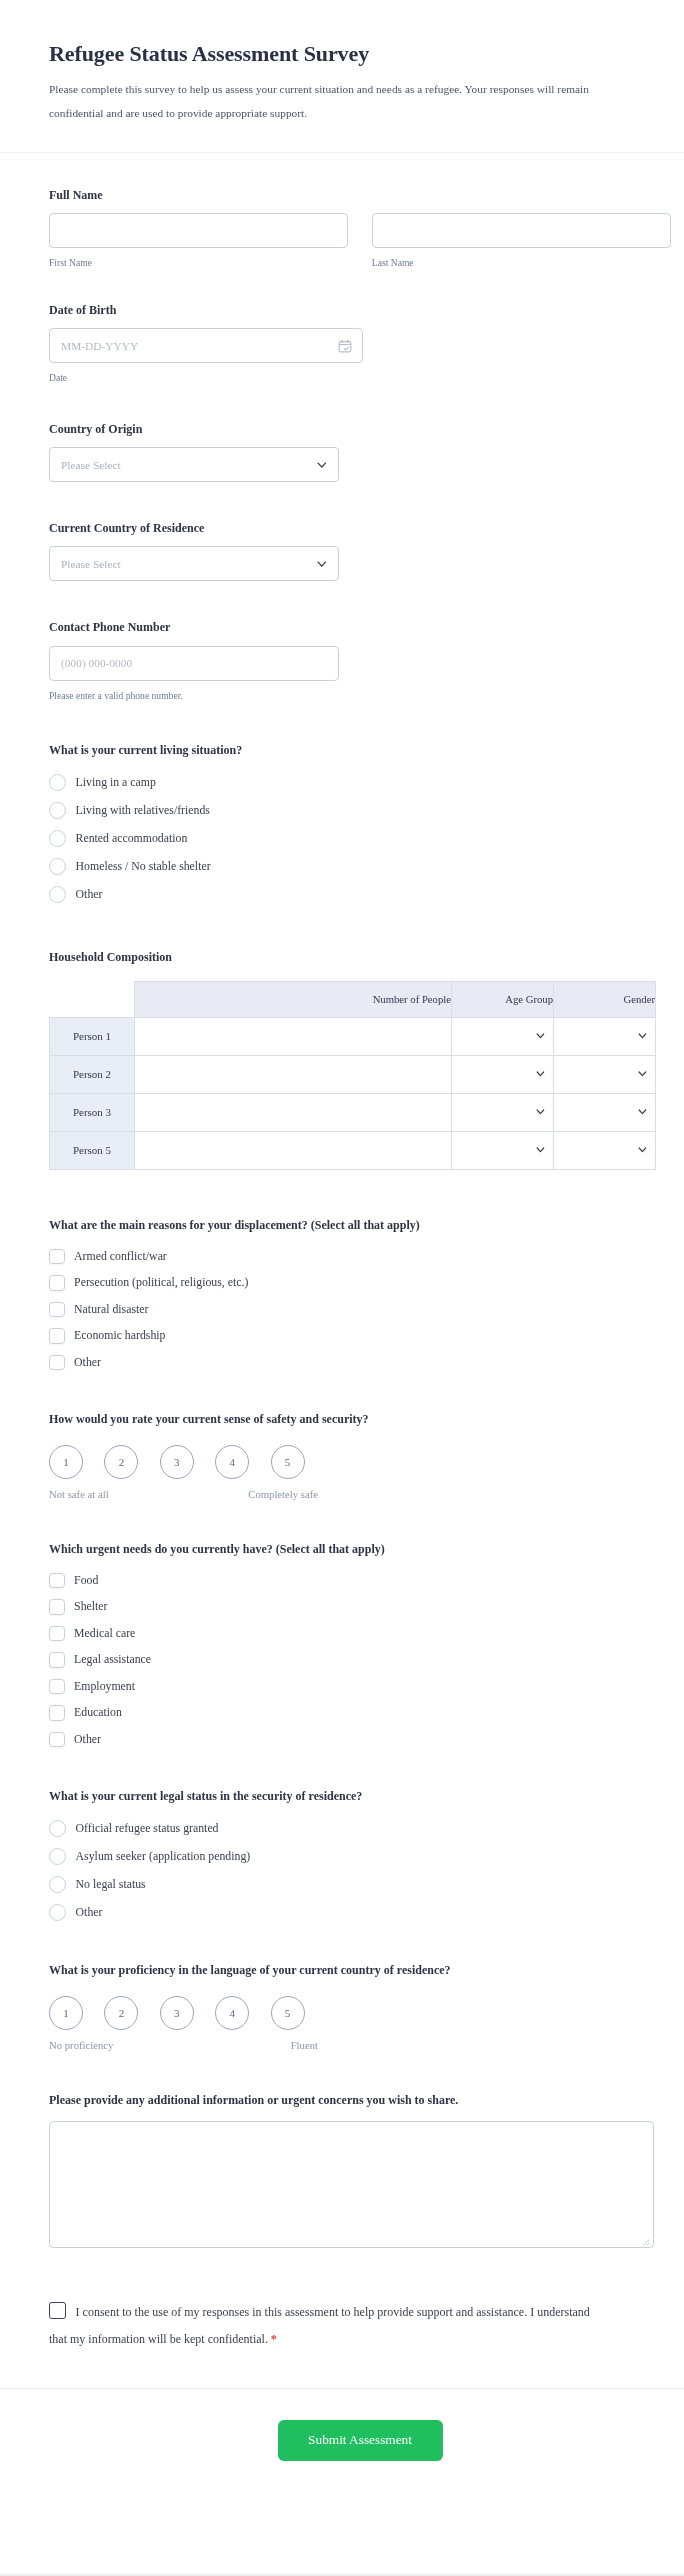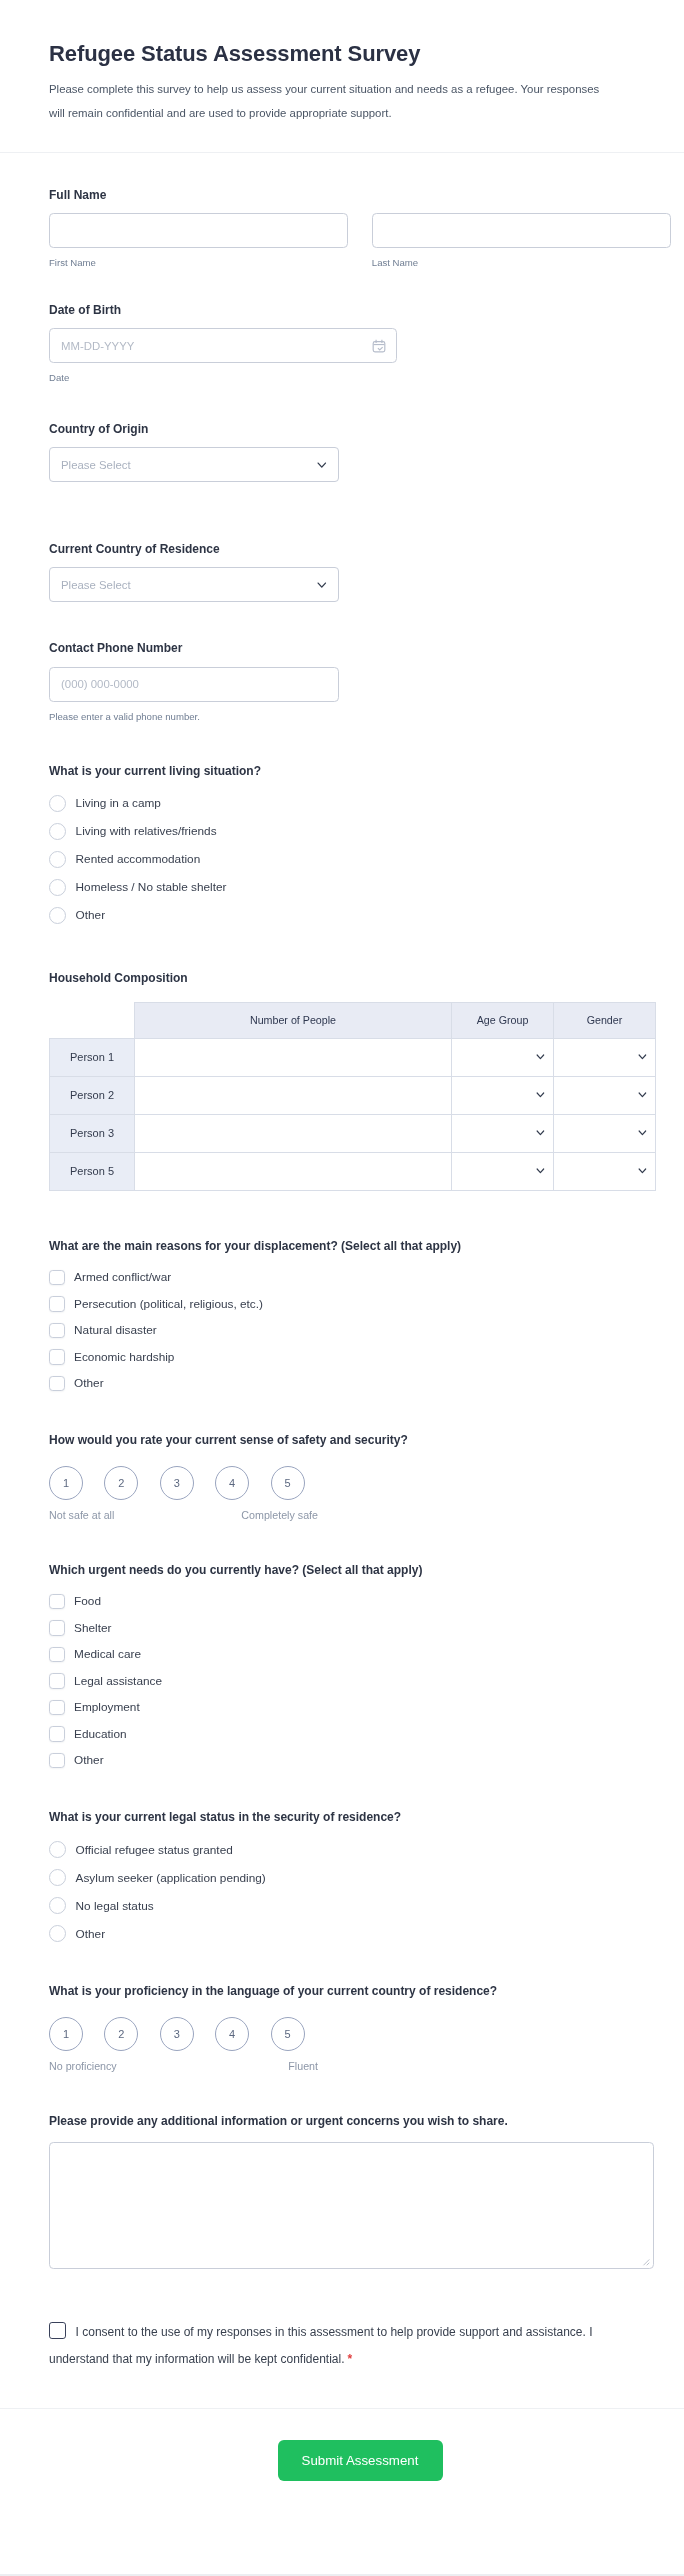--- a/index.html
+++ b/index.html
@@ -1,50 +1,50 @@
 <!DOCTYPE html>
 <html style="font-size:11.8px"><head>
 <meta charset="utf-8">
 <style>
   html,body{margin:0;padding:0;background:#ffffff;}
   body{font-family:"Liberation Sans","DejaVu Sans",sans-serif;color:#2d3444;}
   .page{position:relative;width:685px;min-height:2576px;background:#fff;margin:0 auto;overflow:hidden;}
-  .content{padding:0 14px 0 49px;}
+  .content{padding:0 14px 0 49px;font-family:Liberation Serif, serif;}
   h1.title{margin:0;padding-top:40px;font-size:22px;line-height:28px;font-weight:700;color:#2b3144;letter-spacing:-0.1px;}
   .desc{margin-top:10.3px;max-width:568px;font-size:11.4px;line-height:23.6px;color:#4a5565;}
   .divider{height:0.7px;background:#eef0f3;margin:26.5px -31px 0 -49px;}
   .divider2{height:0.7px;background:#eef0f3;margin:35px -31px 0 -49px;}
 
   .block{margin-top:34px;}
   .f-label{font-size:12px;font-weight:600;color:#2d3444;line-height:16px;}
   .row2{display:flex;gap:23.6px;margin-top:10.3px;align-items:center;}
   .row2 > div{flex:1;}
   .tin{box-sizing:border-box;width:100%;height:35px;border:0.7px solid #c9ced9;border-radius:4.4px;background:#fff;
        font-family:inherit;font-size:11.4px;color:#3b4254;padding:0 11px;outline:none;}
   .tin::placeholder{color:#b3bac6;}
   .half{width:290px;}
   .sub{margin-top:8.8px;font-size:9.6px;color:#707e93;}
-  .iconwrap{position:relative;width:348px;margin-top:10.3px;}
+  .iconwrap{position:relative;width:314px;margin-top:10.3px;}
   .iconwrap .tin{padding-right:34px;}
   .cal-ic{position:absolute;right:10.3px;top:9.6px;width:16px;height:16px;}
   .selbox{position:relative;box-sizing:border-box;width:290px;height:35px;margin-top:10.3px;border:0.7px solid #c9ced9;
           border-radius:4px;background:#fff;display:flex;align-items:center;padding:0 29.4px 0 11px;cursor:pointer;}
   .selbox .ph{font-size:11.4px;color:#a9b1bf;}
   .chev{position:absolute;right:11px;top:14px;width:9.6px;height:6.6px;}
 
   .qblock{margin-top:41px;}
   .opts{margin-top:16px;}
   .opt{display:flex;align-items:center;margin-bottom:11px;}
   .radio{box-sizing:border-box;width:17px;height:17px;border:0.7px solid #c9cfdb;border-radius:50%;background:#fff;flex:0 0 auto;cursor:pointer;}
   .check{box-sizing:border-box;width:15.5px;height:15.5px;border:0.7px solid #c9cfdb;border-radius:3.7px;background:#fff;flex:0 0 auto;cursor:pointer;box-shadow:0 0.7px 1.5px rgba(40,50,70,.05);}
   .opt .olabel{margin-left:9.6px;font-size:11.8px;color:#39404f;}
 
   table.hh{border-collapse:collapse;margin-top:16px;width:605px;table-layout:fixed;}
   table.hh th,table.hh td{border:0.7px solid #d8dde7;padding:0;}
-  table.hh thead th{height:35px;background:#e8ebf4;font-size:10.7px;font-weight:500;color:#2f3850;}
+  table.hh thead th{height:35px;background:#e8ebf4;font-size:10.7px;font-weight:500;color:#2f3850;text-align:right;}
   table.hh th.corner{background:transparent;border-top:none;border-left:none;}
   table.hh td.rowlab{background:#e9edf6;text-align:center;font-size:11px;color:#333b4d;}
   table.hh td{height:37px;background:#fff;}
   table.hh .cellin{box-sizing:border-box;width:100%;height:100%;border:none;outline:none;background:transparent;font-family:inherit;font-size:11px;color:#3b4254;padding:0 7.4px;}
   table.hh .cellsel{position:relative;width:100%;height:100%;cursor:pointer;}
   table.hh .cellsel .chev{right:8px;top:15.5px;width:8.8px;height:5.9px;}
   .col-lab{width:85px;} .col-num{width:317px;} .col-age{width:102px;} .col-gen{width:102px;}
 
   .scale{display:flex;gap:21.4px;margin-top:17.7px;}
   .scirc{box-sizing:border-box;width:34px;height:34px;border:0.7px solid #9aa5bf;border-radius:50%;background:#fff;
@@ -114,21 +114,21 @@
       <div class="selbox">
         <span class="ph">Please Select</span>
         <span class="chev">
           <svg width="9.6" height="6.6" viewBox="0 0 13 9" fill="none" stroke="#333c4e" stroke-width="1.8" stroke-linecap="round" stroke-linejoin="round">
               <polyline points="1.5,1.5 6.5,7 11.5,1.5"></polyline>
             </svg>
         </span>
       </div>
     </div>
 
-    <div class="block" style="margin-top:59px;">
+    <div class="block" style="margin-top:38px;">
       <div class="f-label">Current Country of Residence</div>
       <div class="selbox">
         <span class="ph">Please Select</span>
         <span class="chev">
           <svg width="9.6" height="6.6" viewBox="0 0 13 9" fill="none" stroke="#333c4e" stroke-width="1.8" stroke-linecap="round" stroke-linejoin="round">
               <polyline points="1.5,1.5 6.5,7 11.5,1.5"></polyline>
             </svg>
         </span>
       </div>
     </div>

